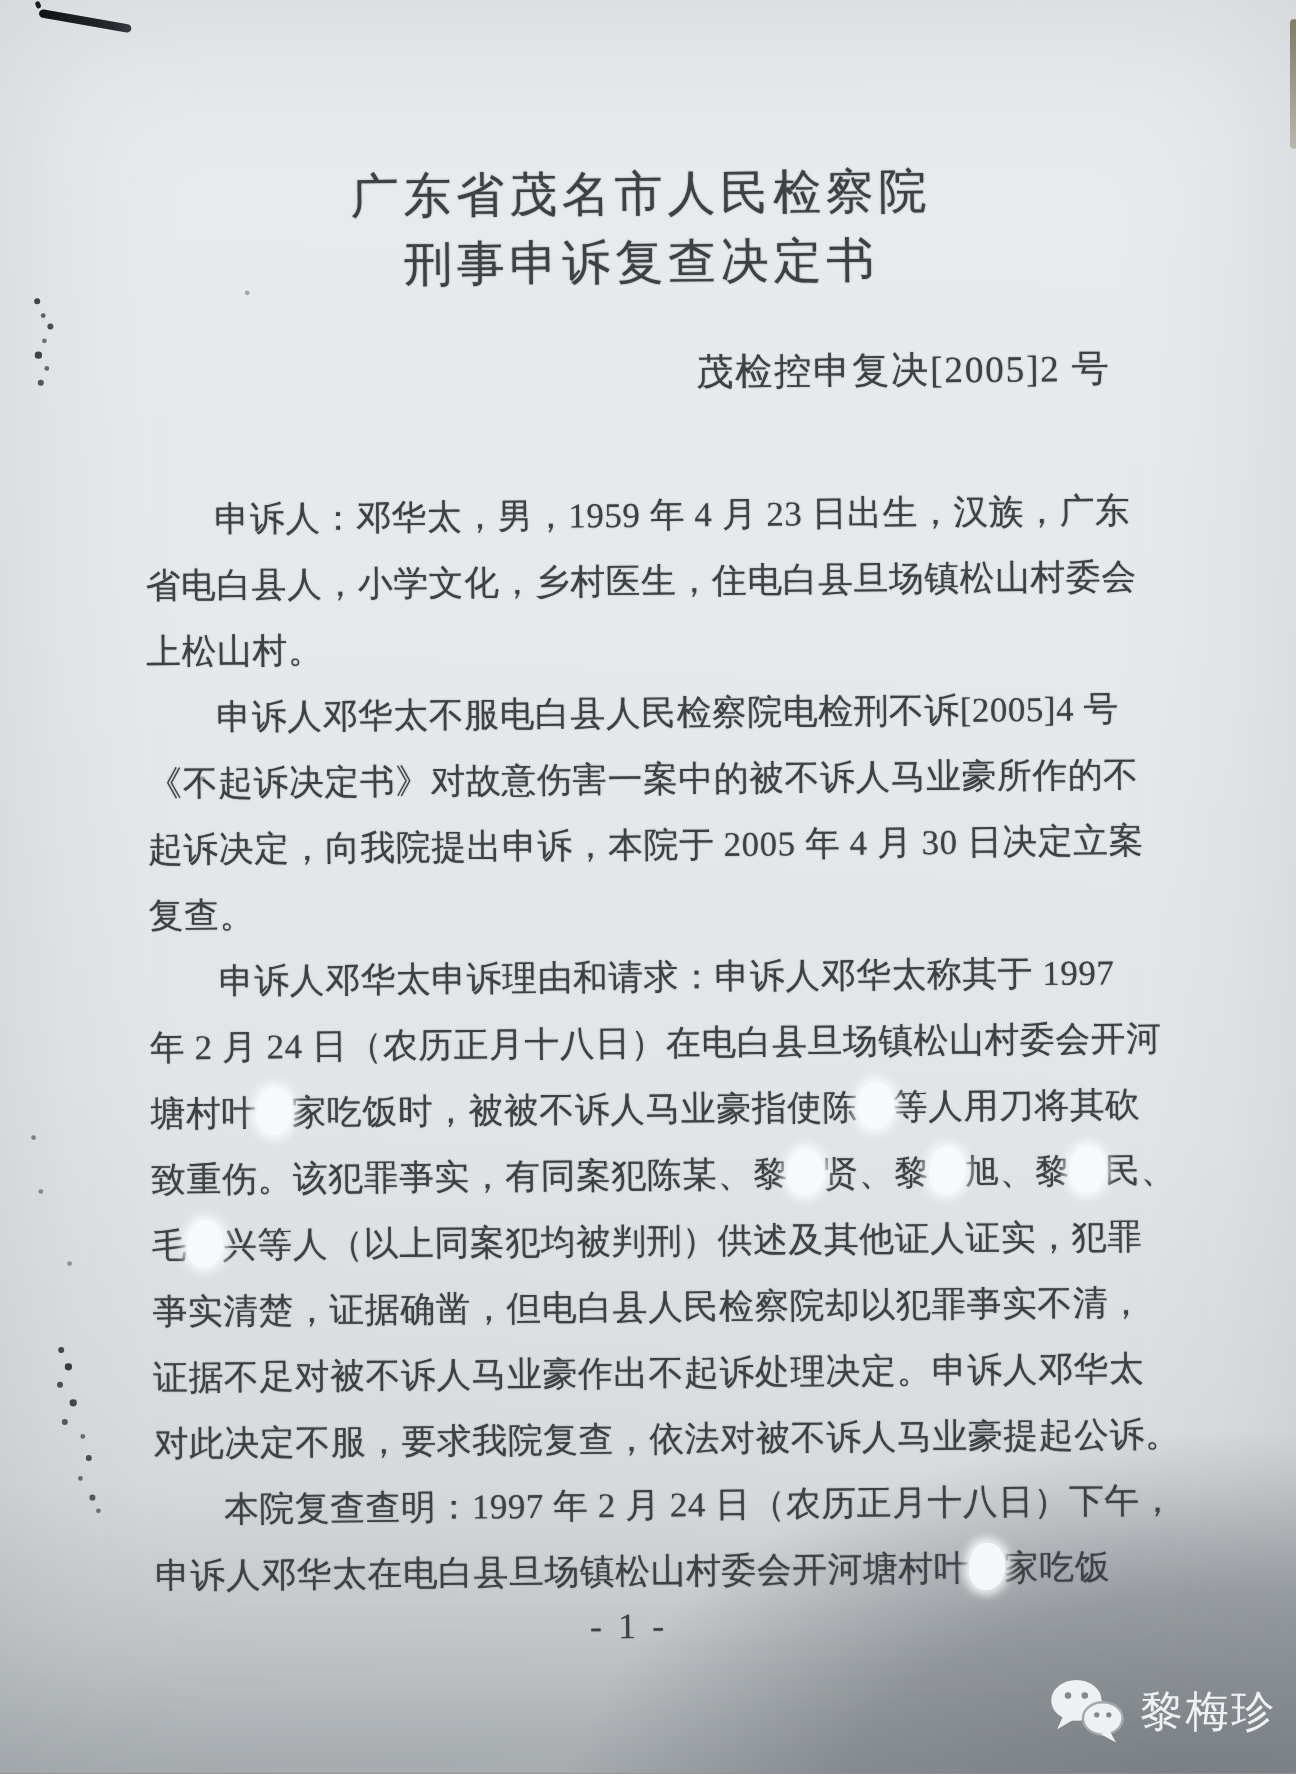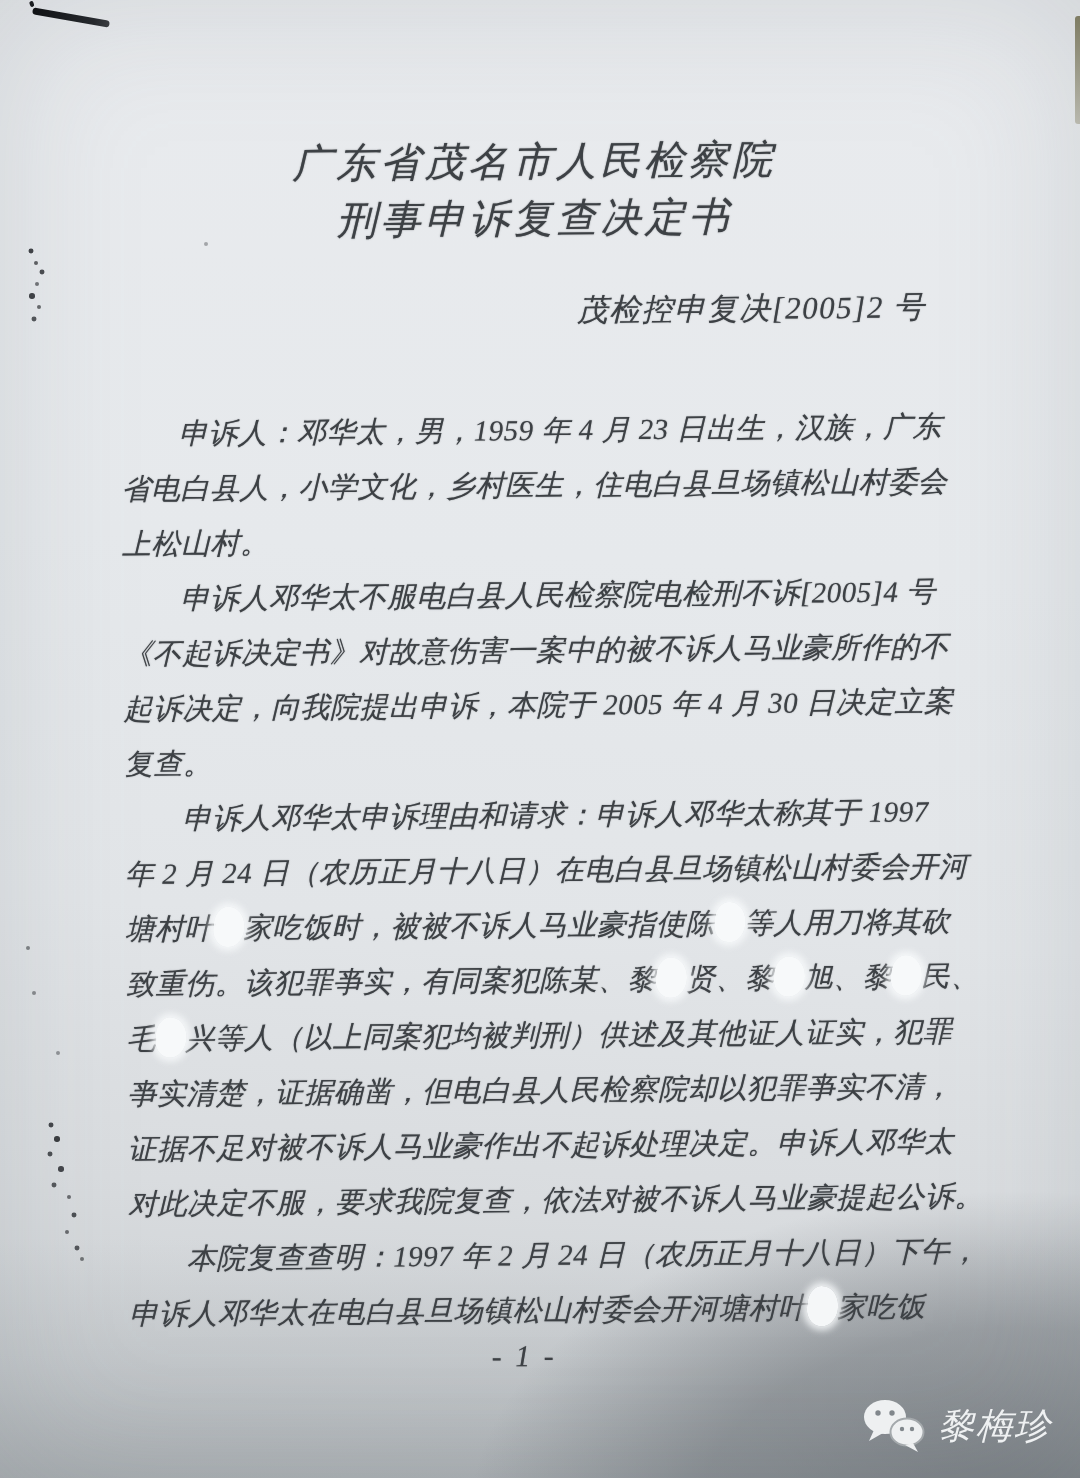--- a/index.html
+++ b/index.html
@@ -8,21 +8,20 @@
     width:1080px;height:1478px;
     margin:0 auto;
     overflow:hidden;
     font-family:"Liberation Serif","DejaVu Serif",serif;
     background:
       radial-gradient(ellipse 760px 460px at 94% 103%, rgba(84,90,96,.62) 0%, rgba(84,90,96,.42) 42%, rgba(84,90,96,0) 72%),
       linear-gradient(0deg, rgba(110,116,121,.30) 0%, rgba(110,116,121,.12) 120px, rgba(110,116,121,0) 240px),
       linear-gradient(183deg, #e9ebee 0%, #e6e9ec 38%, #e2e5e8 62%, #d9dcdf 80%, #ccd0d3 94%, #c3c7ca 100%);
     box-shadow:inset 0 0 140px rgba(125,131,137,.22);
     color:var(--ink,#3d4145);
-    font-style:italic;
   }
   .tilt{position:absolute;inset:0;transform:rotate(-0.55deg);transform-origin:50% 52%;}
   .line-text{text-shadow:0 0 1.2px rgba(61,65,69,.65);}
   .title{
     position:absolute;left:0;width:100%;text-align:center;
     font-size:40px;letter-spacing:4px;font-weight:500;
     color:var(--ink,#3d4145);text-shadow:0 0 1.4px rgba(55,59,63,.7);
     white-space:nowrap;
   }
   .title-1{top:134px;}
@@ -46,21 +45,21 @@
     border-radius:45% 55% 50% 48%;
     vertical-align:-9px;margin:0 -1px;
     transform:rotate(8deg);
   }
   .page-number{
     position:absolute;top:1339px;left:0;width:96%;text-align:center;
     font-size:30px;letter-spacing:3px;
     text-shadow:0 0 1px rgba(61,65,69,.6);
   }
   .watermark{
-    position:absolute;top:1398px;right:28px;
+    position:absolute;top:1398px;right:16px;
     display:flex;align-items:center;gap:12px;
     color:var(--wm,#f5f7f8);
     font-family:"Liberation Sans","DejaVu Sans",sans-serif;
     font-size:36px;font-weight:500;letter-spacing:2px;
     opacity:.95;
   }
   .wm-icon{display:block;}
   
   .pen-stroke{
     position:absolute;left:32px;top:14px;width:78px;height:7px;

